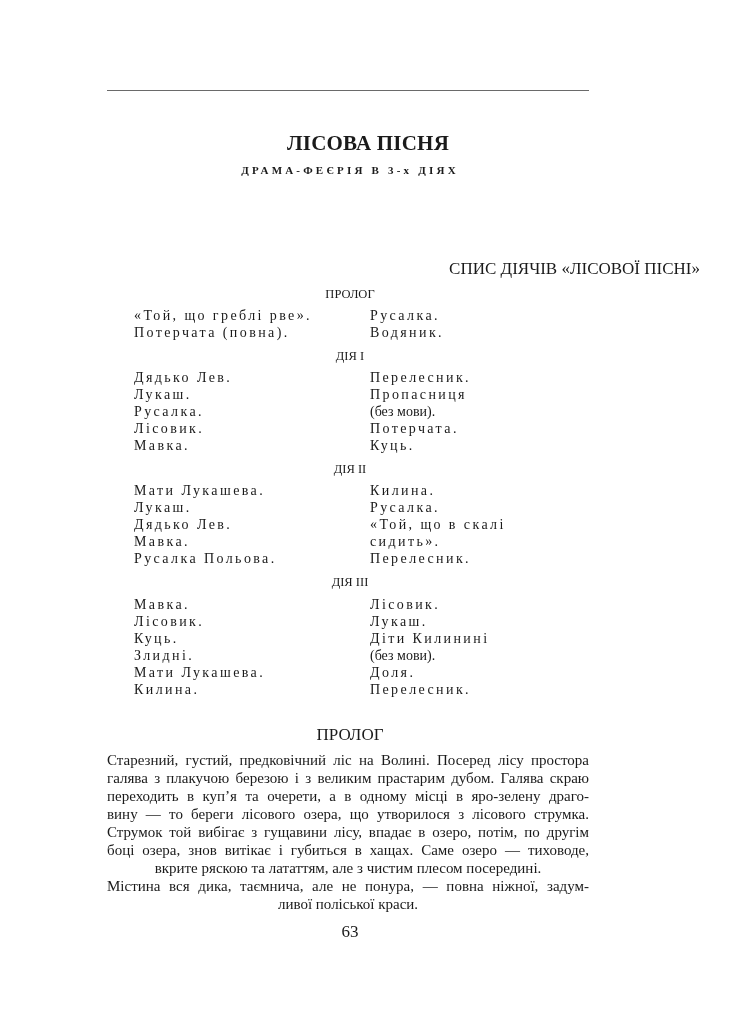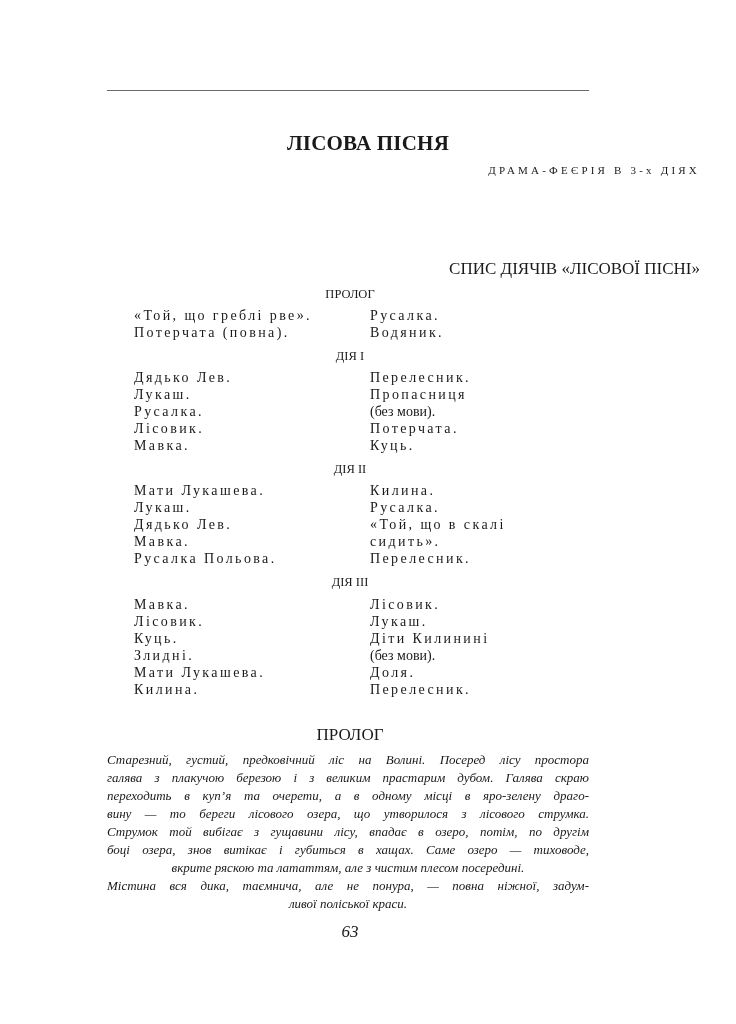--- a/index.html
+++ b/index.html
@@ -31,23 +31,24 @@
       text-align: center;
       font-weight: bold;
       font-size: 21px;
       letter-spacing: 0.2px;
     }
     .subtitle {
       position: absolute;
       left: 0;
       width: 700px;
       top: 164px;
-      text-align: right;
+      text-align: center;
       font-size: 11px;
       letter-spacing: 3.2px;
+      font-weight: bold;
     }
     .list-heading {
       position: absolute;
       left: 0;
       width: 700px;
       top: 259px;
       text-align: right;
       font-size: 17px;
     }
     .act-heading {
@@ -79,40 +80,38 @@
       width: 700px;
       top: 725px;
       text-align: center;
       font-size: 17px;
     }
     .prose {
       position: absolute;
       left: 107px;
       width: 482px;
       top: 751px;
-      font-size: 13px;
+      font-size: 15px;
       line-height: 18px;
-      font-style: italic;
     }
     .prose-line {
       white-space: nowrap;
       height: 18px;
     }
     .justify {
       text-align: justify;
       text-align-last: justify;
     }
     .center { text-align: center; }
     .page-number {
       position: absolute;
       left: 0;
       width: 700px;
       top: 922px;
       text-align: center;
-      font-style: italic;
       font-size: 17px;
     }
   </style>
 </head>
 <body>
 
 <div class="rule"></div>
 
 <div class="title">ЛІСОВА ПІСНЯ</div>
 <div class="subtitle">ДРАМА-ФЕЄРІЯ В 3-х ДІЯХ</div>

